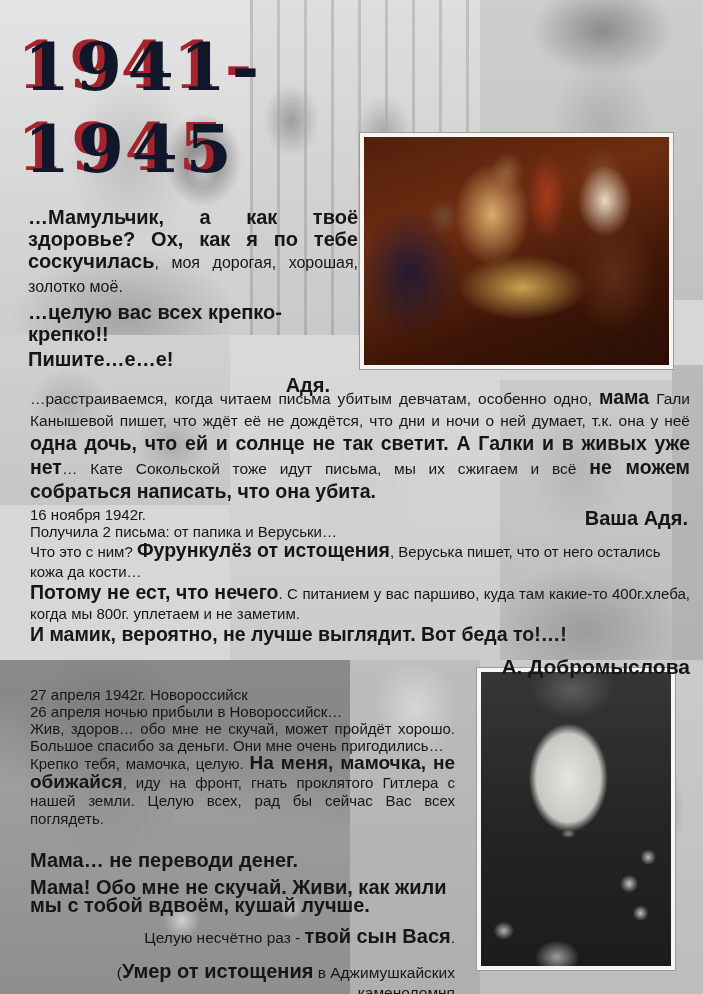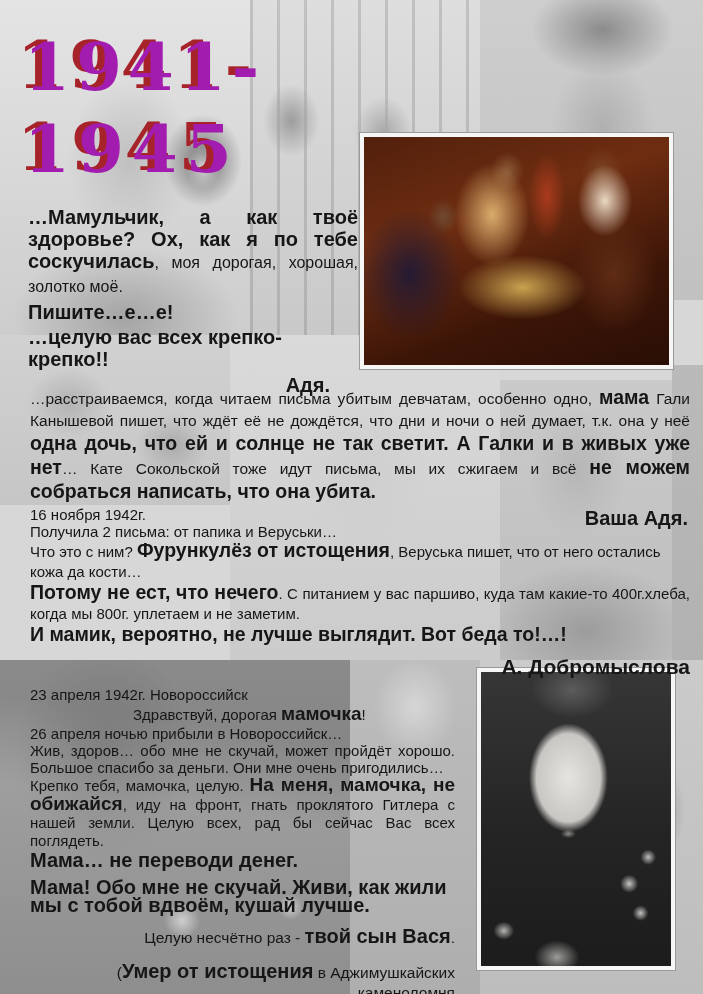--- a/index.html
+++ b/index.html
@@ -61,21 +61,21 @@
   #bgJ{left:480px;top:660px;width:223px;height:334px;
     background:
       radial-gradient(circle 95px at 55% 45%, rgba(0,0,0,0) 60px, rgba(125,125,125,.30) 70px, rgba(0,0,0,0) 82px),
       linear-gradient(#cbcbcb,#bdbdbd);}
 
   
   .display{
     position:absolute;
     font-family:"DejaVu Serif", serif;
     font-weight:800;
-    color:#a21caf;
+    color:#0f172a;
     line-height:1;
     white-space:nowrap;
     z-index:3;
   }
   #years1{left:24px;top:34px;font-size:66px;letter-spacing:6px;
     text-shadow:-7px -2px 0 #a6232a;}
   #years2{left:24px;top:116px;font-size:66px;letter-spacing:8px;
     text-shadow:-7px -2px 0 #a6232a;}
   #title{left:283px;top:32px;font-size:52px;letter-spacing:3px;word-spacing:14px;
     text-shadow:10px -12px 0 #9e9e9e, -3px -2px 0 rgba(166,35,42,.55);}
@@ -161,42 +161,41 @@
   <div class="bg" id="bgJ"></div>
 
   <div class="display" id="years1">1941-</div>
   <div class="display" id="years2">1945</div>
 
   <div class="framed" id="painting"></div>
   <div class="framed" id="photo"></div>
 
   <div class="txt" id="letter1">
     <p class="p1 j"><span>…Мамульчик, а как твоё здоровье? Ох, как я по тебе соскучилась</span><span class="tail">, моя дорогая, хорошая, золотко моё.</span></p>
+    <p class="kiss">…целую вас всех крепко-крепко!!</p>
     <p class="kiss">Пишите…е…е!</p>
-    <p class="kiss">…целую вас всех крепко-крепко!!</p>
     <p class="sig right">Адя.</p>
   </div>
 
   <div class="txt" id="letter2">
     <p class="j"><span>…расстраиваемся, когда читаем письма убитым девчатам, особенно одно, </span><span class="hl">мама</span><span> Гали Канышевой пишет, что ждёт её не дождётся, что дни и ночи о ней думает, т.к. она у неё </span><span class="hl">одна дочь, что ей и солнце не так светит. А Галки и в живых уже нет</span><span>… Кате Сокольской тоже идут письма, мы их сжигаем и всё </span><span class="hl">не можем собраться написать, что она убита.</span></p>
     <p class="sig right">Ваша Адя.</p>
   </div>
 
   <div class="txt" id="letter3">
     <p>16 ноября 1942г.</p>
     <p>Получила 2 письма: от папика и Веруськи…</p>
     <p class="m"><span>Что это с ним? </span><span class="hl">Фурункулёз от истощения</span><span>, Веруська пишет, что от него остались кожа да кости…</span></p>
     <p class="m j"><span class="hl">Потому не ест, что нечего</span><span>. С питанием у вас паршиво, куда там какие-то 400г.хлеба, когда мы 800г. уплетаем и не заметим.</span></p>
     <p class="m"><span class="hl">И мамик, вероятно, не лучше выглядит. Вот беда то!…!</span></p>
     <p class="sig right">А. Добромыслова</p>
   </div>
 
   <div class="txt" id="letter4">
-    <p>23 апреля 1942г. Новороссийск</p>
-    <p class="greet"><span>Здравствуй, дорогая </span><span class="hl">мамочка</span><span>!</span></p>
+    <p>27 апреля 1942г. Новороссийск</p>
     <p>26 апреля ночью прибыли в Новороссийск…</p>
     <p class="j">Жив, здоров… обо мне не скучай, может пройдёт хорошо. Большое спасибо за деньги. Они мне очень пригодились…</p>
     <p class="m j"><span>Крепко тебя, мамочка, целую. </span><span class="hl">На меня, мамочка, не обижайся</span><span>, иду на фронт, гнать проклятого Гитлера с нашей земли. Целую всех, рад бы сейчас Вас всех поглядеть.</span></p>
   </div>
 
   <div class="txt" id="letter5">
     <p class="big">Мама… не переводи денег.</p>
     <p class="big2">Мама! Обо мне не скучай. Живи, как жили мы с тобой вдвоём, кушай лучше.</p>
     <p class="kiss right"><span>Целую несчётно раз - </span><span class="hl">твой сын Вася</span><span>.</span></p>
     <p class="death right"><span>(</span><span class="hl">Умер от истощения</span><span> в Аджимушкайских каменоломня</span></p>

